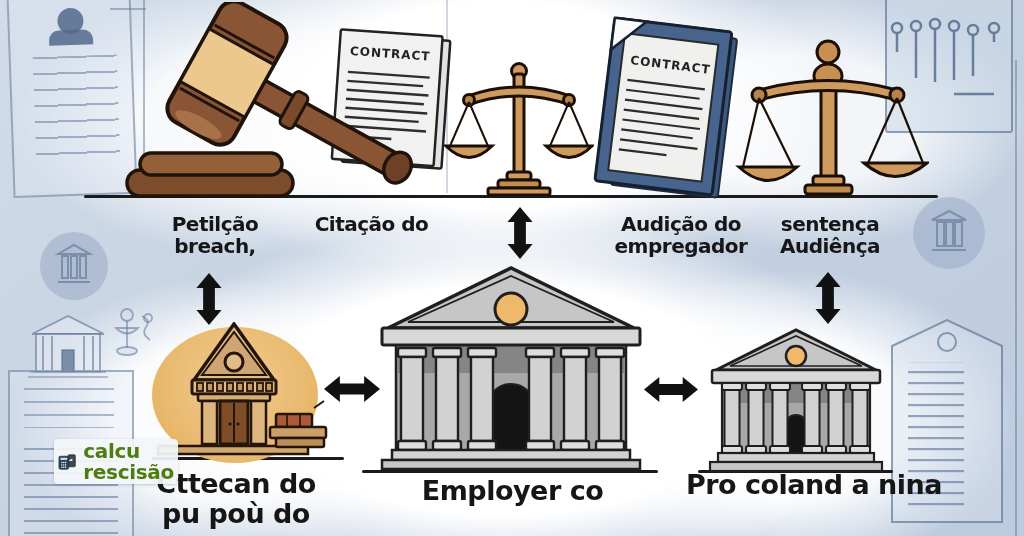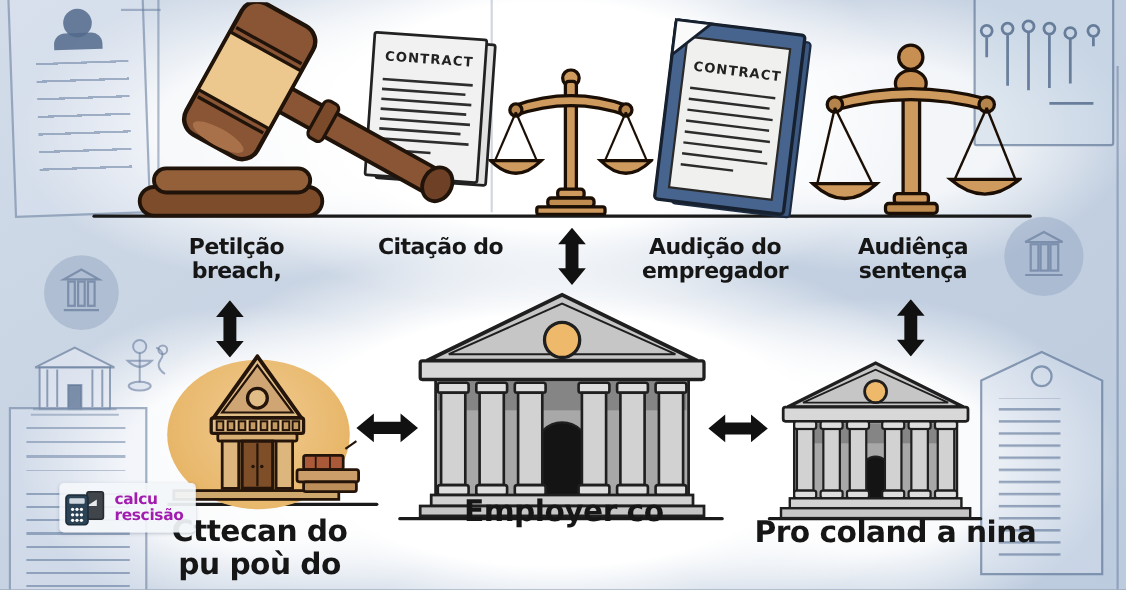--- a/index.html
+++ b/index.html
@@ -30,21 +30,21 @@
   .lbl{position:absolute;z-index:5;font-weight:bold;color:#161616;text-align:center;line-height:1.1;letter-spacing:-0.5px;}
   .lbl div{white-space:nowrap;}
   .toplbl{font-size:20px;}
   .botlbl{font-size:27px;}
   
   #orange-circle{left:152px;top:327px;width:166px;height:136px;border-radius:50%;z-index:2;
     background:radial-gradient(circle at 50% 42%,#f1cc92 0%,#e9ba70 60%,#e3ad58 100%);}
   
   #logo{left:54px;top:439px;width:124px;height:45px;z-index:6;display:flex;align-items:center;gap:6px;
     background:rgba(243,246,250,.93);border-radius:4px;box-shadow:0 1px 3px rgba(40,60,90,.25);padding:2px 4px;box-sizing:border-box;}
-  #logo .txt{font-weight:bold;font-size:14px;line-height:1.05;color:#a21caf;letter-spacing:-0.3px;}
+  #logo .txt{font-weight:bold;font-size:20px;line-height:1.05;color:#4d7c0f;letter-spacing:-0.3px;}
   svg text{font-family:"DejaVu Sans",sans-serif;}
 </style>
 </head>
 <body>
 
 <div id="canvas">
 
   <div class="bgshape fadedoc" style="left:10px;top:-8px;width:120px;height:200px;transform:rotate(-2deg);">
     <div style="position:absolute;left:48px;top:14px;width:26px;height:26px;border-radius:50%;background:rgba(82,106,140,.85);"></div>
     <div style="position:absolute;left:39px;top:36px;width:44px;height:15px;border-radius:10px 10px 0 0;background:rgba(82,106,140,.85);"></div>
@@ -359,36 +359,36 @@
     <polygon points="0,15 17,1 17,9 43,9 43,1 60,15 43,29 43,21 17,21 17,29" fill="#111"></polygon>
   </svg>
   <svg class="arrow" style="left:643px;top:376px;" width="56" height="27" viewBox="0 0 60 30">
     <polygon points="0,15 17,1 17,9 43,9 43,1 60,15 43,29 43,21 17,21 17,29" fill="#111"></polygon>
   </svg>
 
   <div class="lbl toplbl" style="left:125px;top:213px;width:180px;">
     <div>Petilção</div>
     <div>breach,</div>
   </div>
-  <div class="lbl toplbl" style="left:303px;top:213px;width:195px;">
+  <div class="lbl toplbl" style="left:274px;top:213px;width:195px;">
     <div>Citação do</div>
   </div>
-  <div class="lbl toplbl" style="left:550px;top:213px;width:200px;text-align:center;">
+  <div class="lbl toplbl" style="left:581px;top:213px;width:200px;text-align:center;">
     <div>Audição do</div>
     <div>empregador</div>
   </div>
   <div class="lbl toplbl" style="left:745px;top:213px;width:170px;">
+    <div>sentença</div>
     <div>Audiênça</div>
-    <div>sentença</div>
   </div>
   <div class="lbl botlbl" style="left:136px;top:469px;width:200px;">
     <div>Cttecan do</div>
     <div>pu poù do</div>
   </div>
-  <div class="lbl botlbl" style="left:345px;top:451px;width:335px;">
+  <div class="lbl botlbl" style="left:345px;top:476px;width:335px;">
     <div>Employer co</div>
   </div>
   <div class="lbl botlbl" style="left:664px;top:470px;width:300px;">
     <div>Pro coland a nina</div>
   </div>
 
   <div id="logo" class="abs">
     <svg width="40" height="36" viewBox="0 0 40 36">
       <rect x="21" y="3" width="15" height="25" rx="2" fill="#40454c" stroke="#262a30" stroke-width="1.5"></rect>
       <polygon points="21,16 30,10 30,16" fill="#e8eaec"></polygon>

